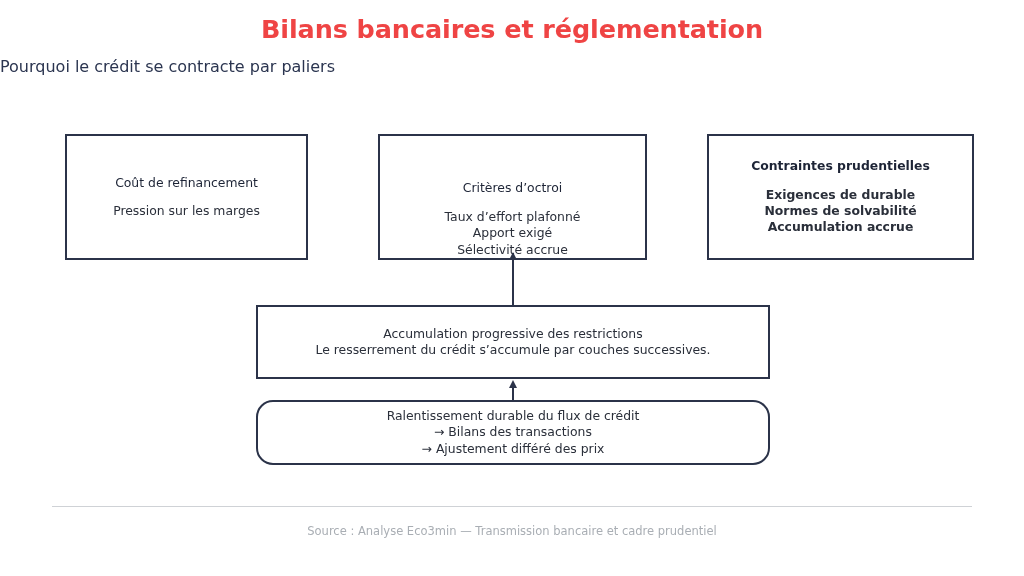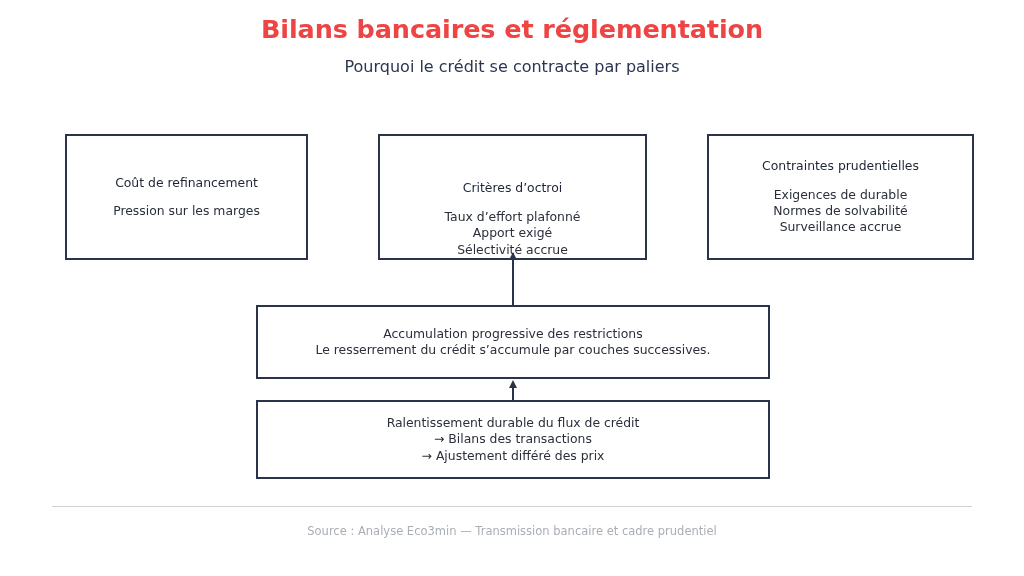--- a/index.html
+++ b/index.html
@@ -32,21 +32,20 @@
     font-weight: bold;
     letter-spacing: -0.1px;
     color: #ef4444;
     white-space: nowrap;
   }
   .subtitle {
     position: absolute;
     left: 0;
     top: 57px;
     width: 1024px;
-    text-align: center;
     font-size: 16px;
     font-weight: normal;
     color: #2b3550;
     white-space: nowrap;
   }
 
   
   .box {
     position: absolute;
     box-sizing: border-box;
@@ -69,25 +68,25 @@
     font-size: 12.4px;
     color: #2a2f3a;
     line-height: 1.32;
     white-space: nowrap;
   }
   .box-body .ln { display: block; }
 
   
   #box-cost      { left: 65px;  top: 134px; width: 243px; height: 126px; }
   #box-criteria  { left: 378px; top: 134px; width: 269px; height: 126px; justify-content: flex-end; }
-  #box-prudent   { left: 707px; top: 134px; width: 267px; height: 126px; }
+  #box-prudent   { left: 707px; top: 134px; width: 267px; height: 126px; font-weight: bold; }
 
   
   #box-accum     { left: 256px; top: 305px; width: 514px; height: 74px; }
-  #box-slowdown  { left: 256px; top: 400px; width: 514px; height: 79px; }
+  #box-slowdown  { left: 256px; top: 400px; width: 514px; height: 65px; border-radius: 17px; }
 
   #box-accum .box-body,
   #box-slowdown .box-body { margin-top: 0; }
 
   
   .arrow {
     position: absolute;
     width: 0;
     height: 0;
   }
@@ -155,21 +154,21 @@
       <span class="ln">Apport exigé</span>
       <span class="ln">Sélectivité accrue</span>
     </div>
   </div>
 
   <div class="box" id="box-prudent">
     <div class="box-head">Contraintes prudentielles</div>
     <div class="box-body">
       <span class="ln">Exigences de durable</span>
       <span class="ln">Normes de solvabilité</span>
-      <span class="ln">Surveillance accrue</span>
+      <span class="ln">Accumulation accrue</span>
     </div>
   </div>
 
   <div class="arrow" id="arrow-accum-to-criteria">
     <div class="shaft"></div>
     <div class="head"></div>
   </div>
 
   <div class="box" id="box-accum">
     <div class="box-body">

